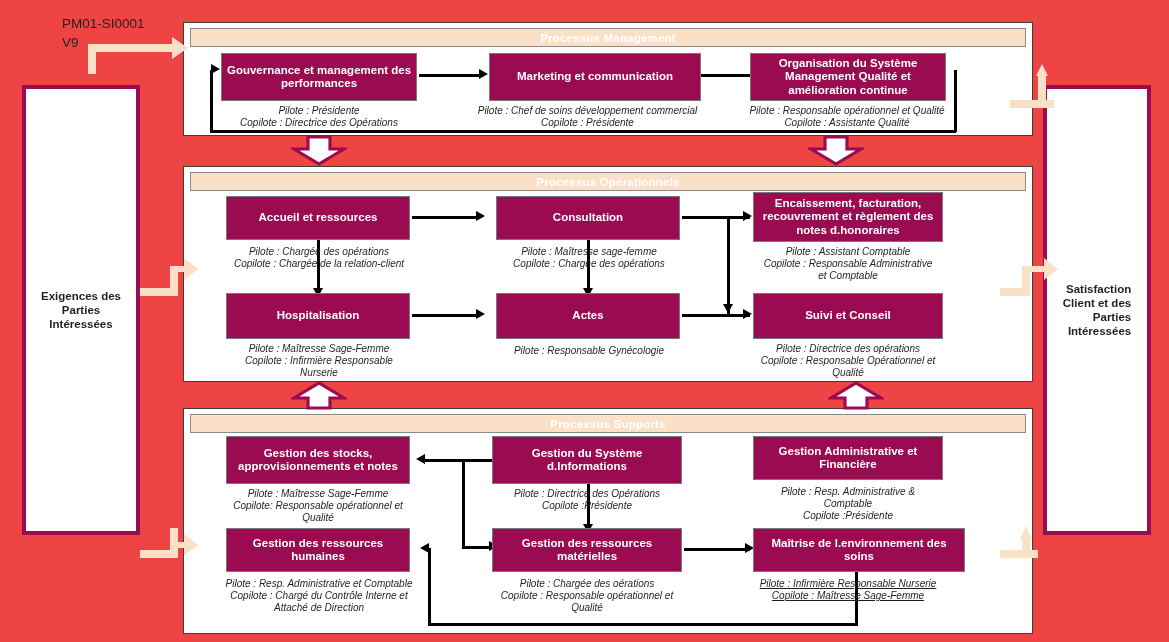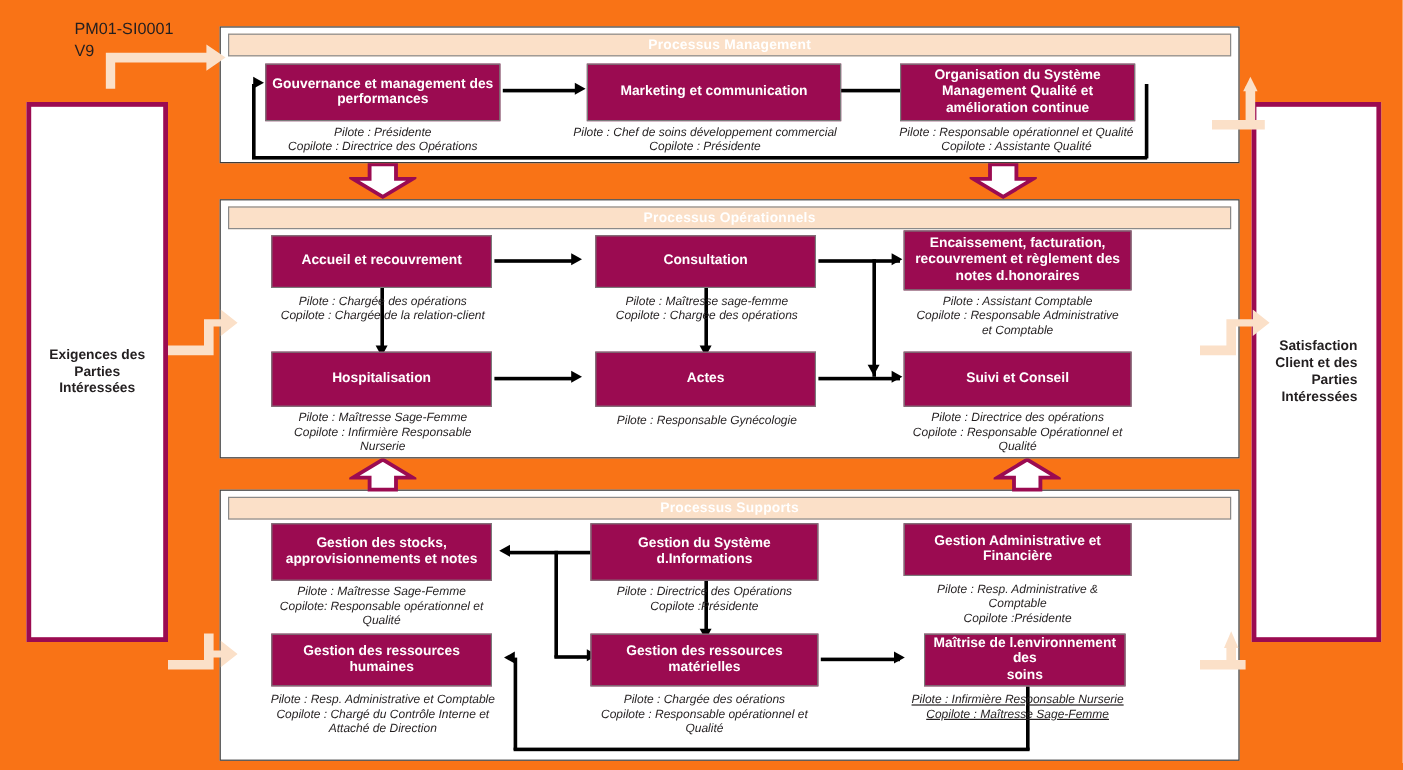--- a/index.html
+++ b/index.html
@@ -5,21 +5,21 @@
   html,body{margin:0;padding:0;background:#ffffff;}
   body{
     font-family:"Liberation Sans", sans-serif;
     color:#1a1a1a;
   }
   #canvas{
     position:relative;
     width:1169px;
     height:642px;
     overflow:hidden;
-    background:#f97316;
+    background:#ef4444;
   }
 
   
   .doc-ref{
     position:absolute;
     left:62px; top:14px;
     font-size:13.5px;
     line-height:19px;
     color:#231f20;
     white-space:pre-line;
@@ -217,21 +217,21 @@
     <svg width="56" height="30" viewBox="0 0 56 30">
       <path d="M17 1 L39 1 L39 13 L53 13 L28 28 L3 13 L17 13 Z" fill="#ffffff" stroke="#9B0B51" stroke-width="3.2"></path>
     </svg>
   </div>
 
   <div class="section" id="sec-operational">
     <div class="section-title">Processus Opérationnels</div>
   </div>
 
   <div class="pbox" style="left:226px;top:196px;width:184px;height:44px;">
-    <span>Accueil et recouvrement</span>
+    <span>Accueil et ressources</span>
   </div>
   <div class="owners" style="left:228px;top:246px;width:182px;">Pilote : Chargée des opérations
 Copilote : Chargée de la relation-client</div>
 
   <div class="ln h" style="left:412px;top:216px;width:66px;"></div>
   <div class="ahead right" style="left:476px;top:211px;"></div>
 
   <div class="ln v" style="left:317px;top:240px;height:50px;"></div>
   <div class="ahead down" style="left:313px;top:288px;"></div>
 
@@ -343,21 +343,21 @@
     <span>Gestion des ressources
 matérielles</span>
   </div>
   <div class="owners" style="left:487px;top:578px;width:200px;">Pilote : Chargée des oérations
 Copilote : Responsable opérationnel et
 Qualité</div>
 
   <div class="ln h" style="left:684px;top:548px;width:66px;"></div>
   <div class="ahead right" style="left:745px;top:543px;"></div>
 
-  <div class="pbox" style="left:753px;top:528px;width:168px;height:44px;margin-left:17px;">
+  <div class="pbox" style="left:753px;top:528px;width:212px;height:44px;">
     <span>Maîtrise de l.environnement des
 soins</span>
   </div>
   <div class="owners" style="left:748px;top:578px;width:200px;text-decoration:underline;">Pilote :  Infirmière Responsable Nurserie
 Copilote : Maîtresse Sage-Femme</div>
 
   <div class="ln v" style="left:855px;top:572px;height:53px;"></div>
   <div class="ln h" style="left:428px;top:623px;width:430px;"></div>
   <div class="ln v" style="left:428px;top:548px;height:77px;"></div>
   <div class="ahead left" style="left:420px;top:543px;"></div>

